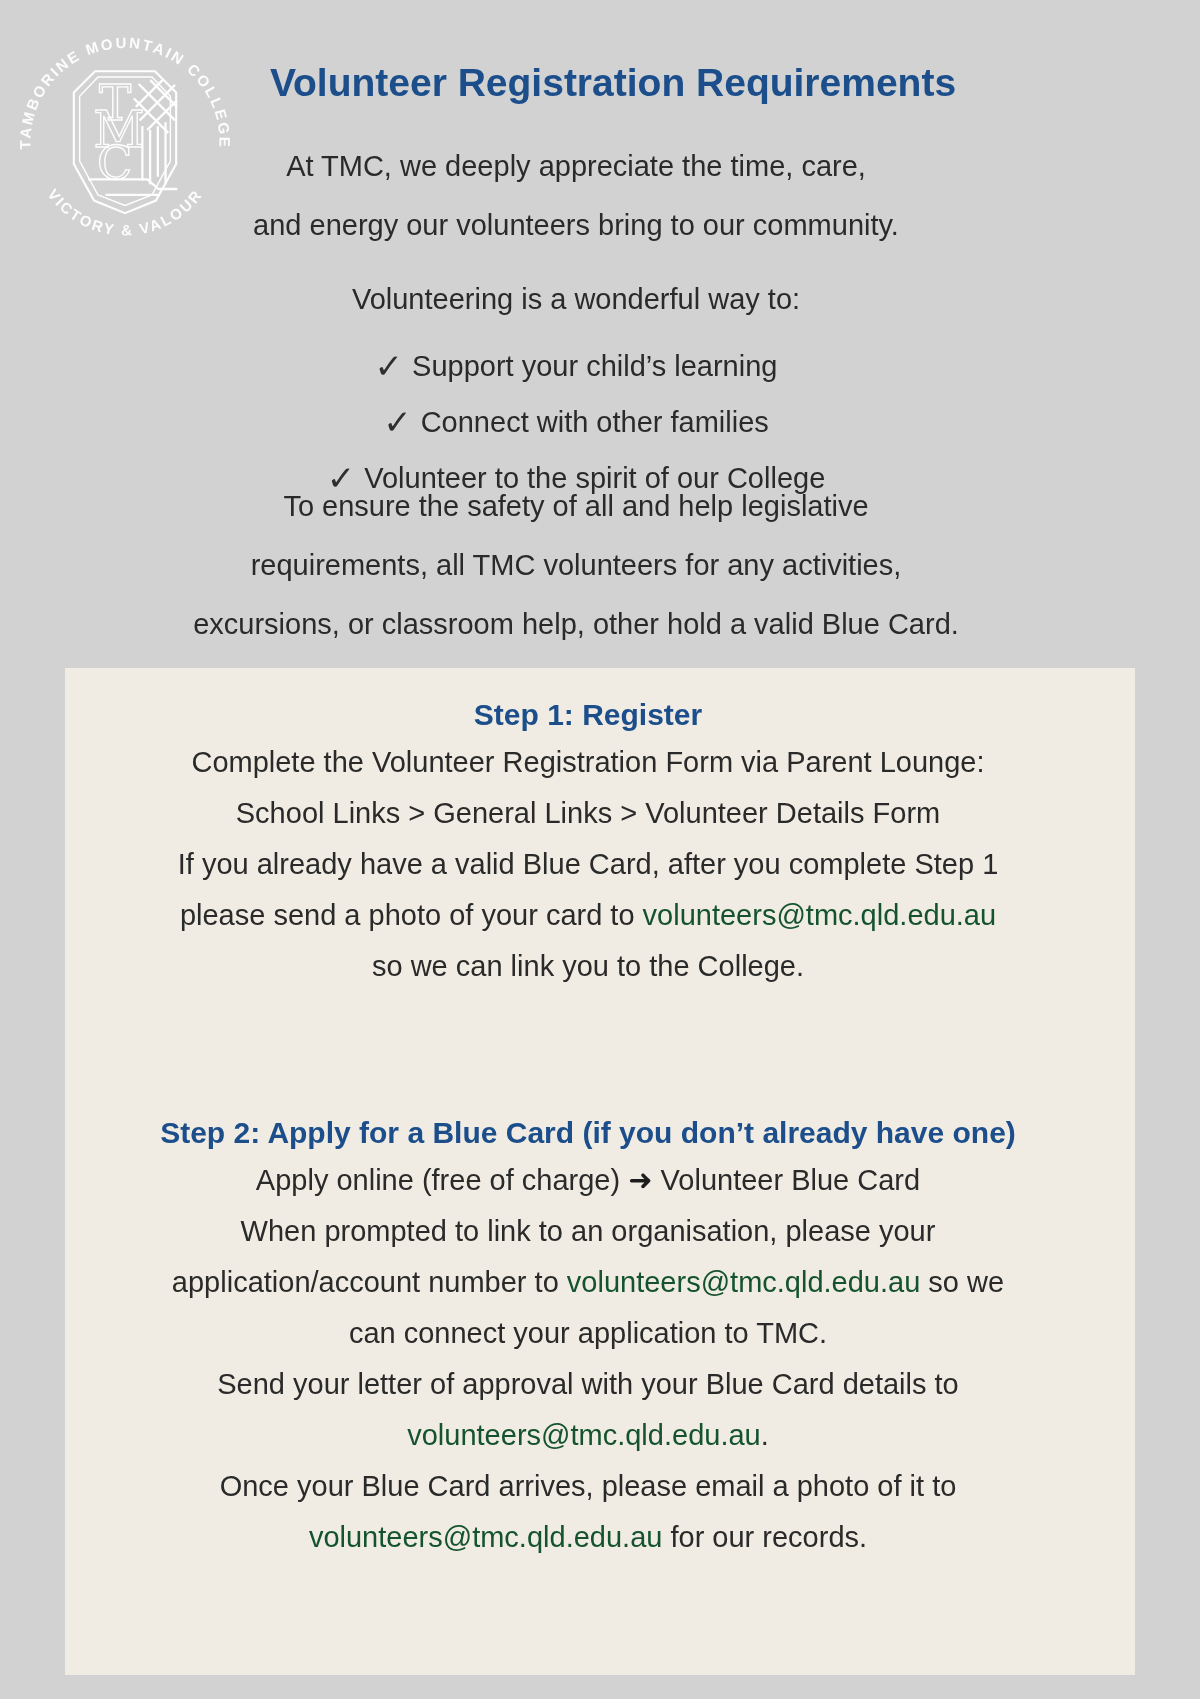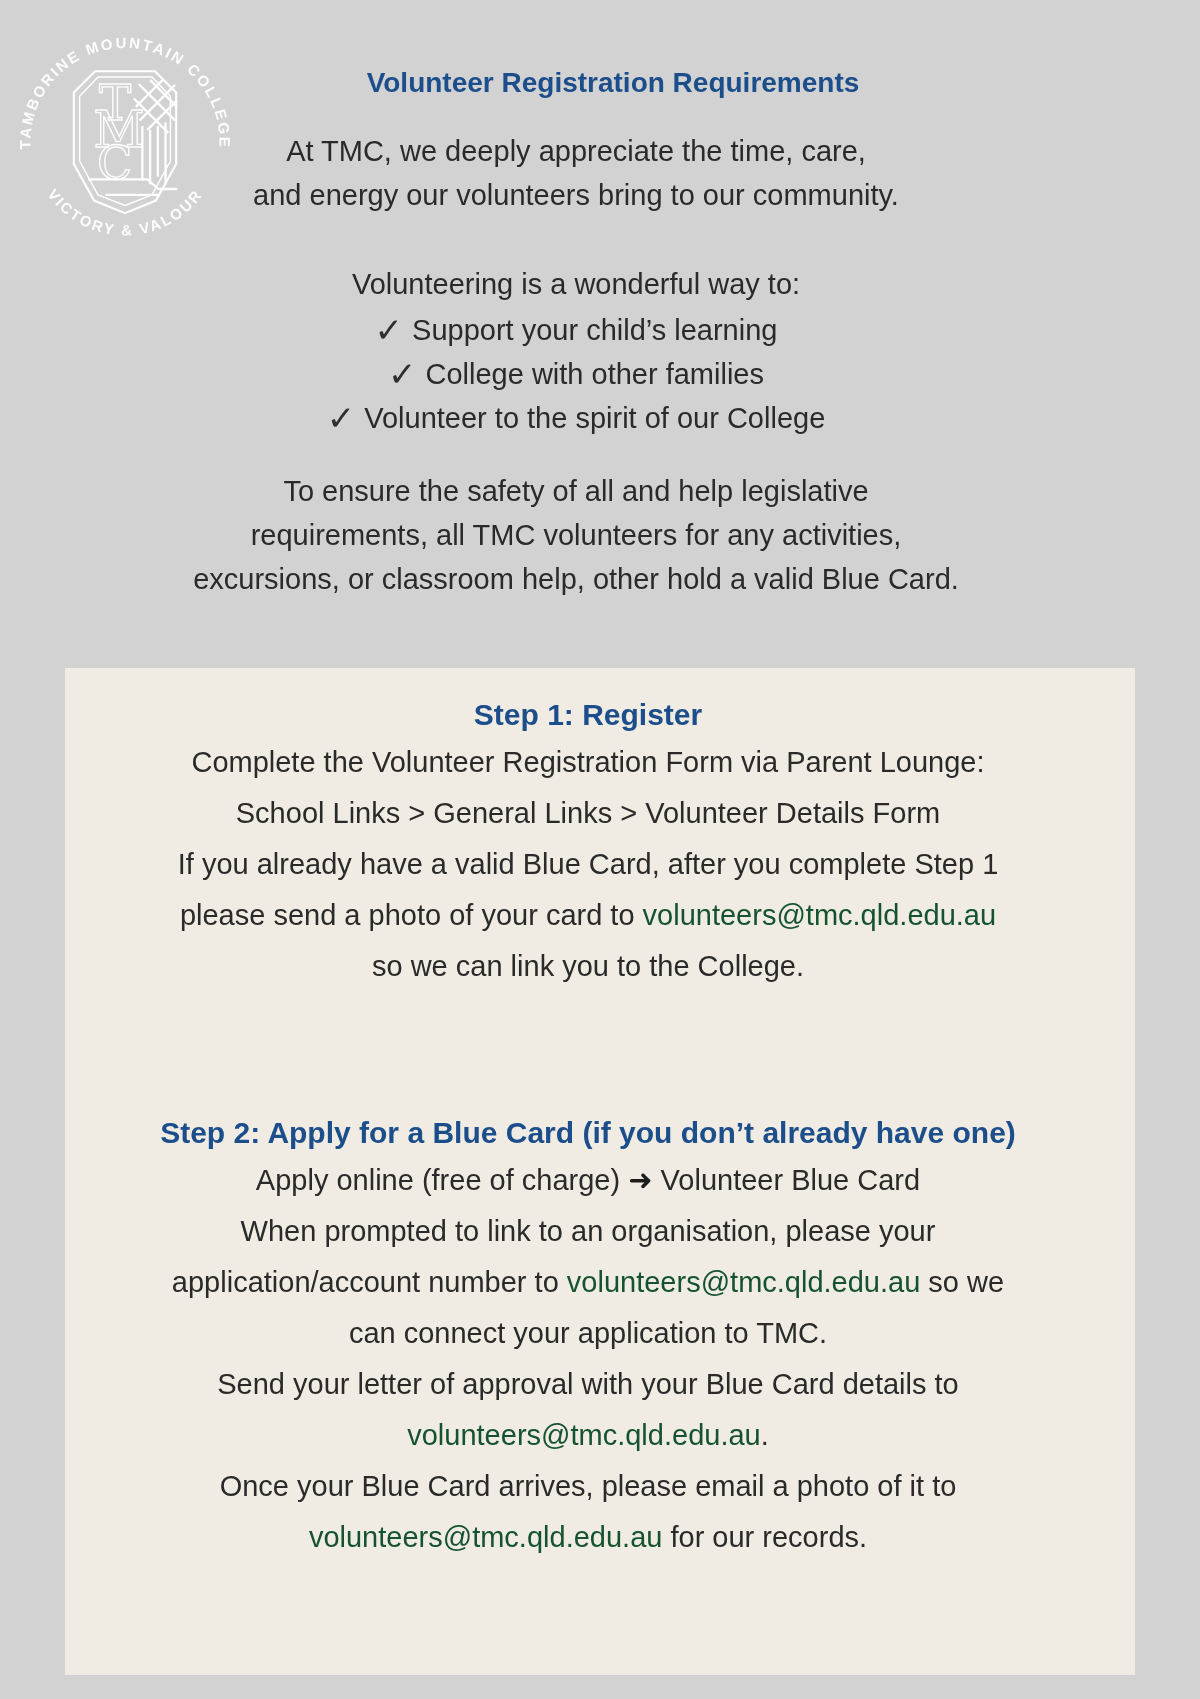--- a/index.html
+++ b/index.html
@@ -18,29 +18,29 @@
   .logo .arc-text { fill:#ffffff; font-family:"Liberation Sans",sans-serif; font-size:15.5px; letter-spacing:2.4px; font-weight:bold; opacity:.96; }
   .logo .shield { fill:none; stroke:#ffffff; opacity:.96; }
   .logo .mono text { fill:none; stroke:#ffffff; stroke-width:1.4; font-family:"DejaVu Serif",serif; opacity:.96; }
   .logo .lattice line, .logo .lattice polyline { stroke:#ffffff; stroke-width:2.4; fill:none; stroke-linecap:square; opacity:.96; }
 
   
   .title {
     position:absolute; top:60px; left:0; width:1200px;
     margin:0; padding-left:26px; box-sizing:border-box;
     text-align:center;
-    font-size:28px; line-height:46px; font-weight:bold;
+    font-size:39px; line-height:46px; font-weight:bold;
     color:#1b4e8a;
   }
   .topblock { position:absolute; left:0; width:1152px; text-align:center; }
   .intro   { top:129px; }
   .benefits{ top:262px; }
   .safety  { top:469px; }
-  .line { margin:1px; font-size:29px; line-height:43px; }
-  .check-row { font-size:29px; line-height:42px; }
+  .line { margin:16px; font-size:29px; line-height:43px; }
+  .check-row { font-size:29px; line-height:54px; }
   .check { font-size:34px; font-weight:normal; color:#2f2f2f; margin-right:9px; position:relative; top:2px; }
 
   
   .panel {
     position:absolute; left:65px; width:1070px;
     background:#f0ece3;
     box-sizing:border-box;
     text-align:center;
     padding-right:24px;
   }
@@ -107,21 +107,21 @@
     <p class="line">At TMC, we deeply appreciate the time, care,</p>
     <p class="line">and energy our volunteers bring to our community.</p>
   </div>
 
   <div class="topblock benefits">
     <p class="line">Volunteering is a wonderful way to:</p>
     <div class="check-row">
       <span class="check">✓</span><span>Support your child’s learning</span>
     </div>
     <div class="check-row">
-      <span class="check">✓</span><span>College with other families</span>
+      <span class="check">✓</span><span>Connect with other families</span>
     </div>
     <div class="check-row">
       <span class="check">✓</span><span>Volunteer to the spirit of our College</span>
     </div>
   </div>
 
   <div class="topblock safety">
     <p class="line">To ensure the safety of all and help legislative</p>
     <p class="line">requirements, all TMC volunteers for any activities,</p>
     <p class="line">excursions, or classroom help, other hold a valid Blue Card.</p>

